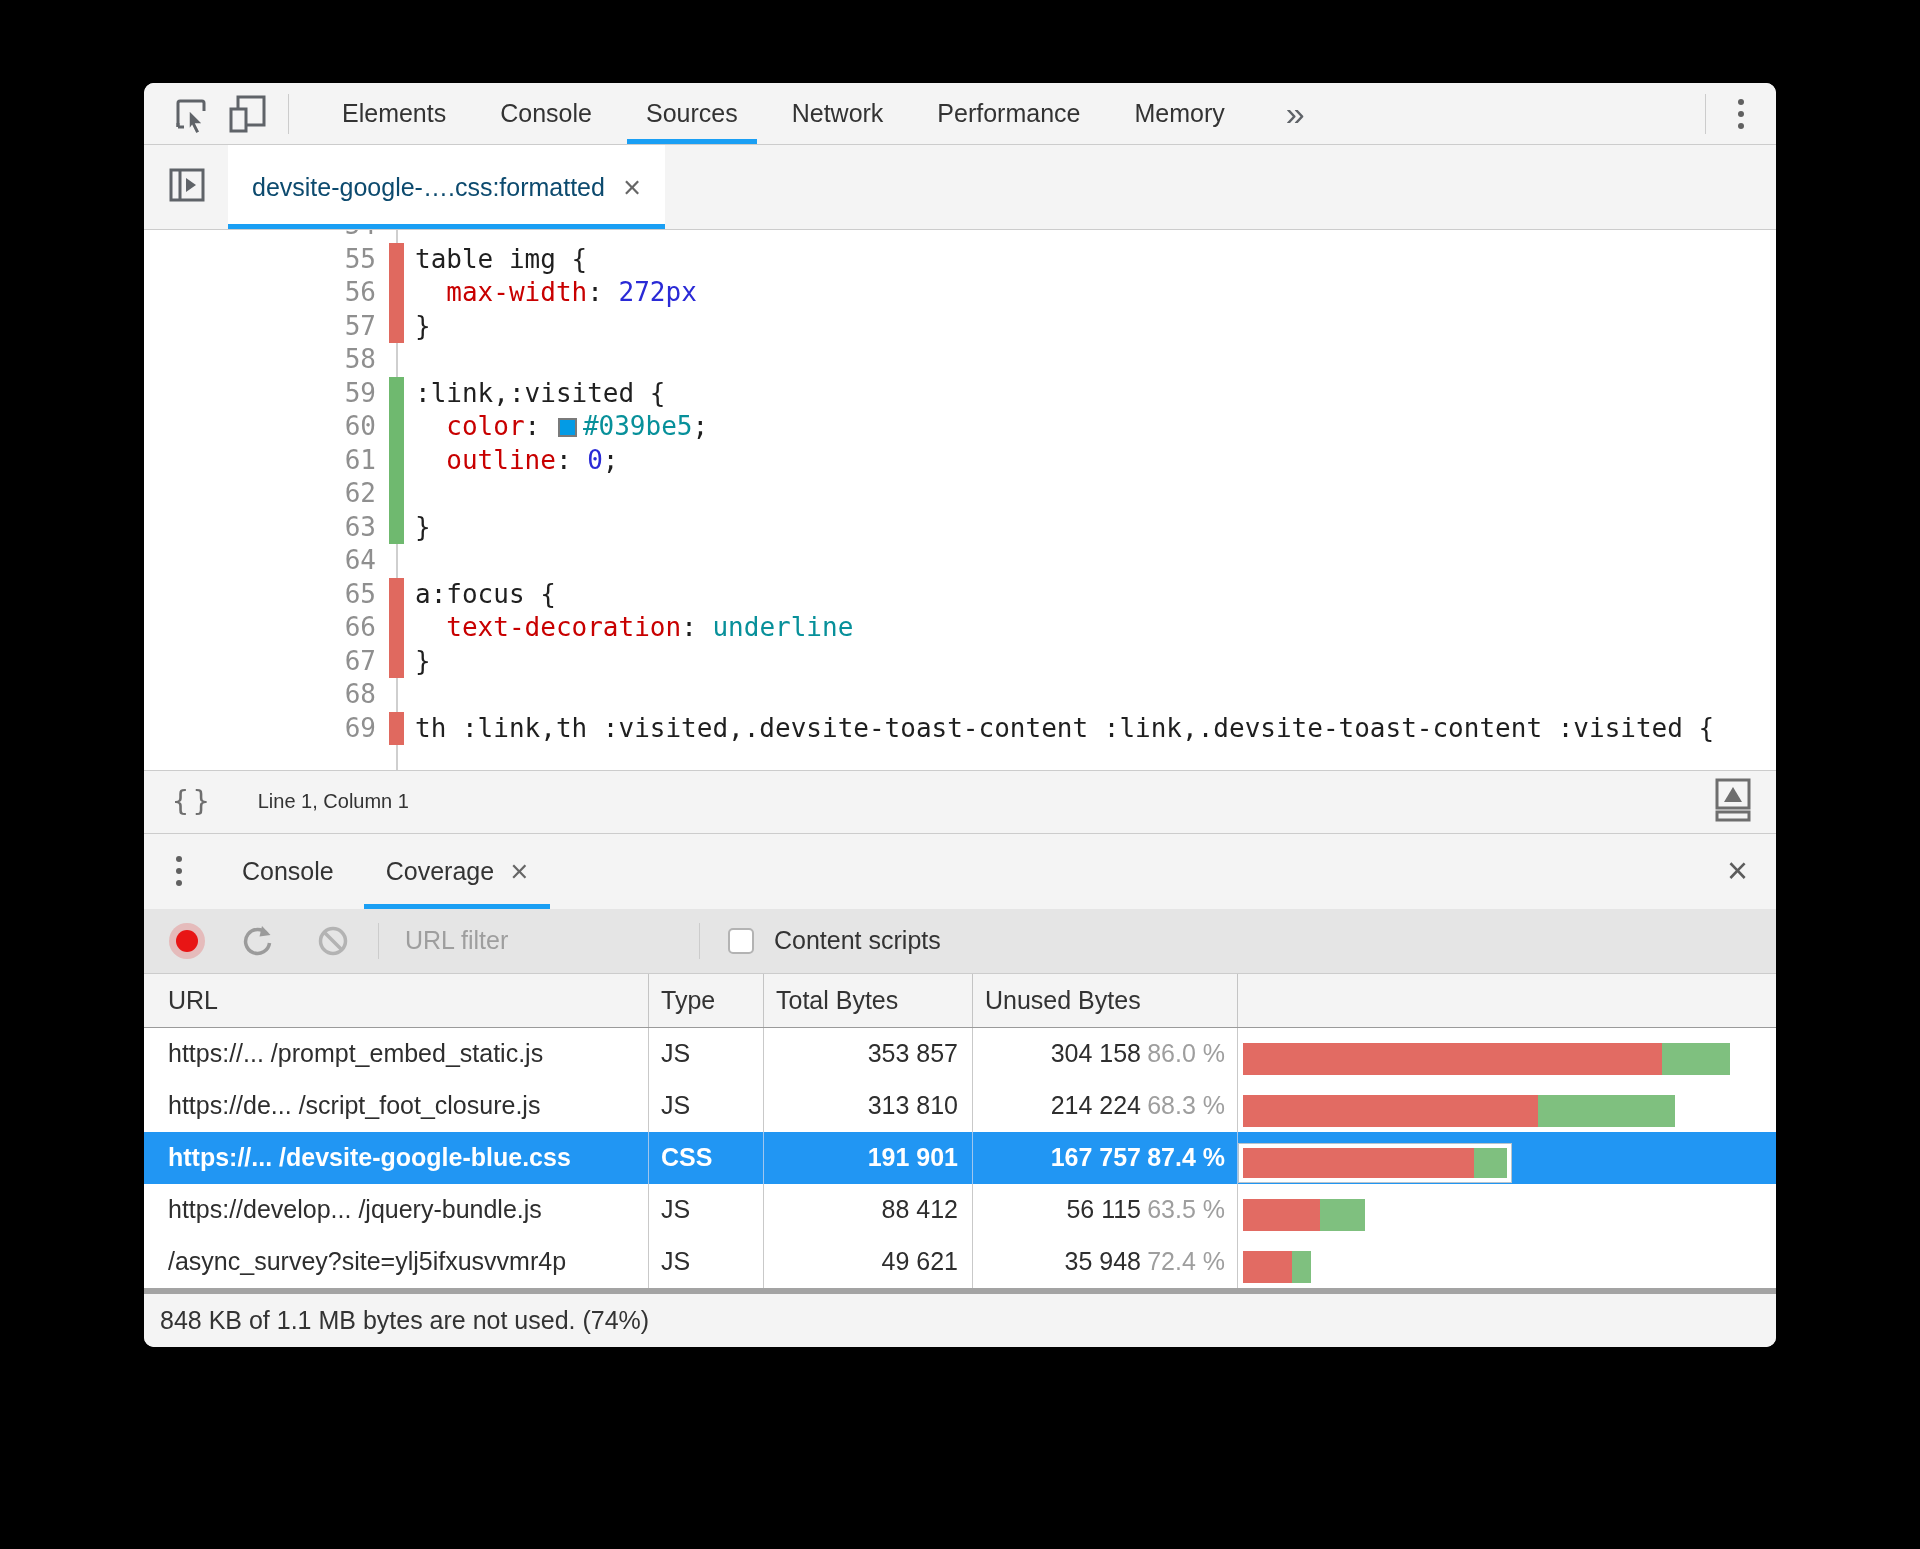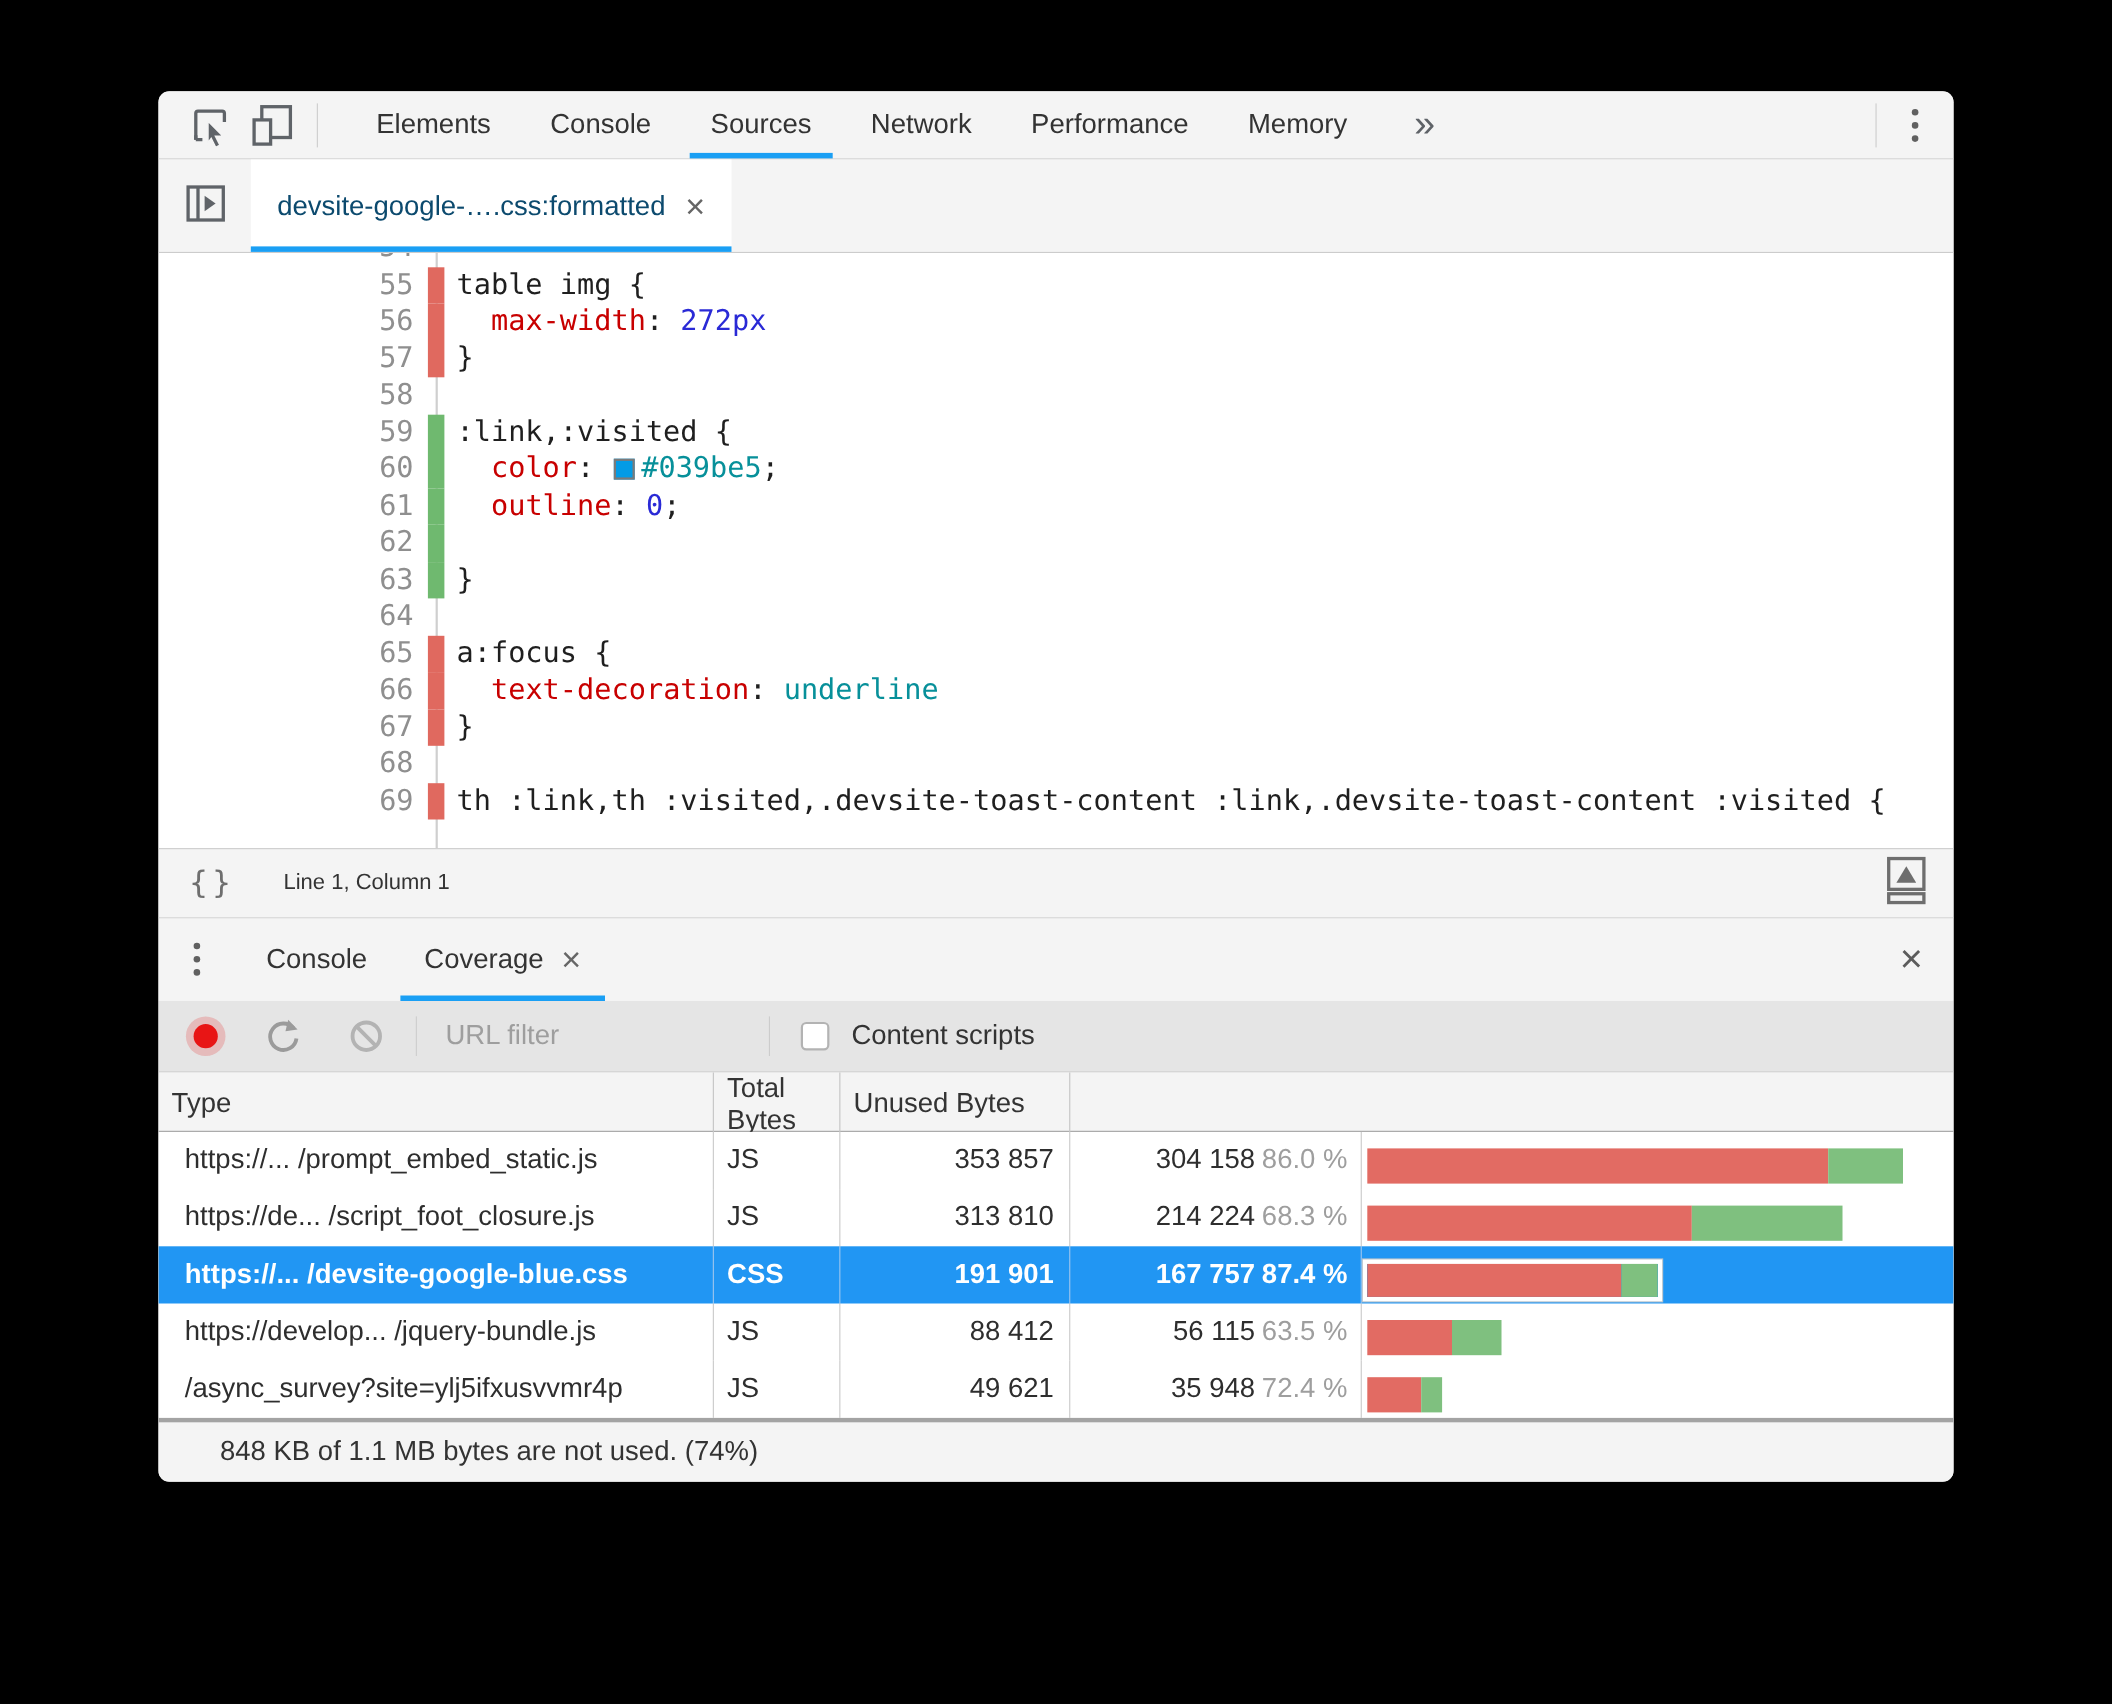--- a/index.html
+++ b/index.html
@@ -116,22 +116,22 @@
   .cell.barcell { border-right:none; padding-left:5px; }
   .bar { height:32px; display:flex; }
   .bar .r { background:#e26b63; height:100%; }
   .bar .g { flex:1; background:#7fc07f; height:100%; }
   .row.selected { background:#2196f3; color:#fff; font-weight:bold; }
   .row.selected .cell { border-right-color:#9fc6ee; }
   .row.selected .pct { color:#fff; }
   .row.selected .bar { box-shadow:0 0 0 4px #fff, 0 0 0 5px #b9c4cc; height:30px; }
 
   
-  .footerbar { flex:1 1 auto; background:#f4f4f4; border-top:4px solid #a3a3a3;
-               display:flex; align-items:center; font-size:25px; color:#333; padding-left:56px; }
+  .footerbar { flex:1 1 auto; background:#f4f4f4; border-top:6px solid #a3a3a3;
+               display:flex; align-items:center; font-size:25px; color:#333; padding-left:16px; }
 </style>
 </head>
 <body>
 
 <div class="window">
 
 
   <div class="toolbar">
     <span class="tb-icon" style="margin-left:26px">
       <svg width="42" height="42" viewBox="0 0 42 42">
@@ -244,20 +244,21 @@
       </svg>
     </span>
     <div class="vsep"></div>
     <input class="urlfilter" type="text" placeholder="URL filter" style="">
     <div class="vsep" style="margin-left:2px"></div>
     <div class="checkbox"></div>
     <span class="cslabel">Content scripts</span>
   </div>
 
   <div class="covheader">
+      <div class="hcell first">URL</div>
       <div class="hcell">Type</div>
       <div class="hcell">Total Bytes</div>
       <div class="hcell">Unused Bytes</div>
       <div class="hcell last"></div>
     </div>
 
   <div class="rows">
       <div class="row">
         <div class="cell url">https://... /prompt_embed_static.js</div>
         <div class="cell type">JS</div>

